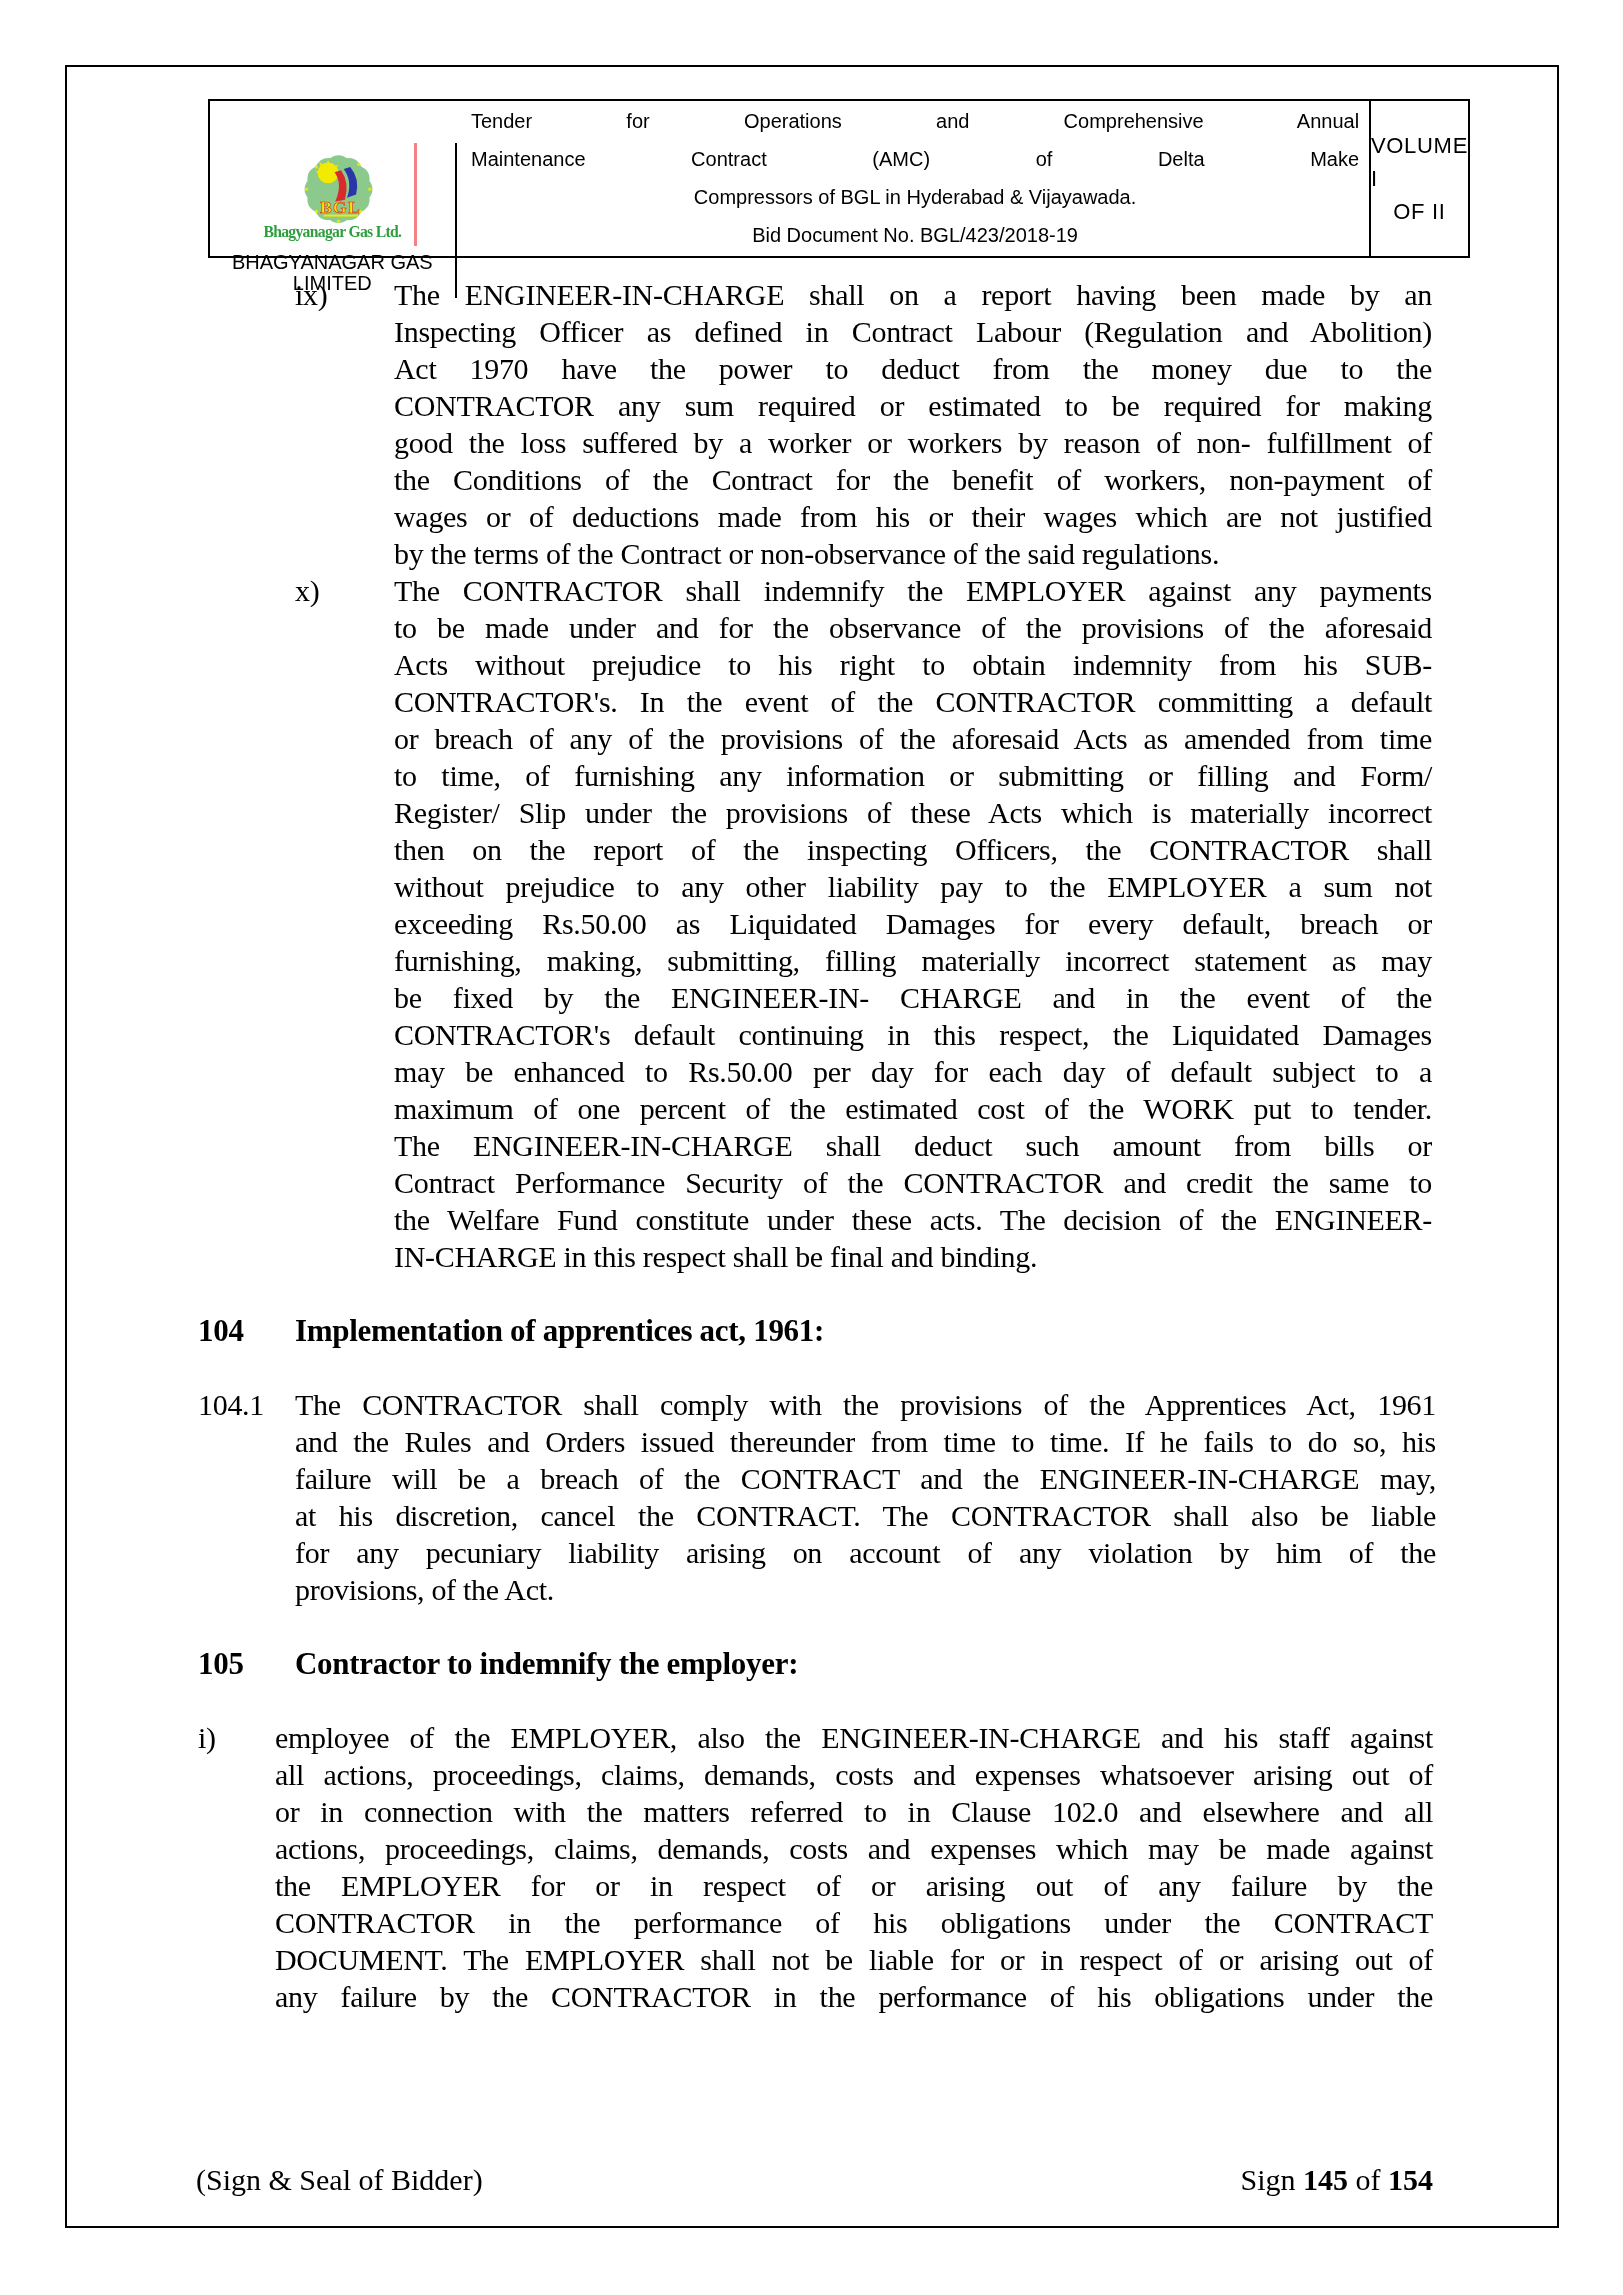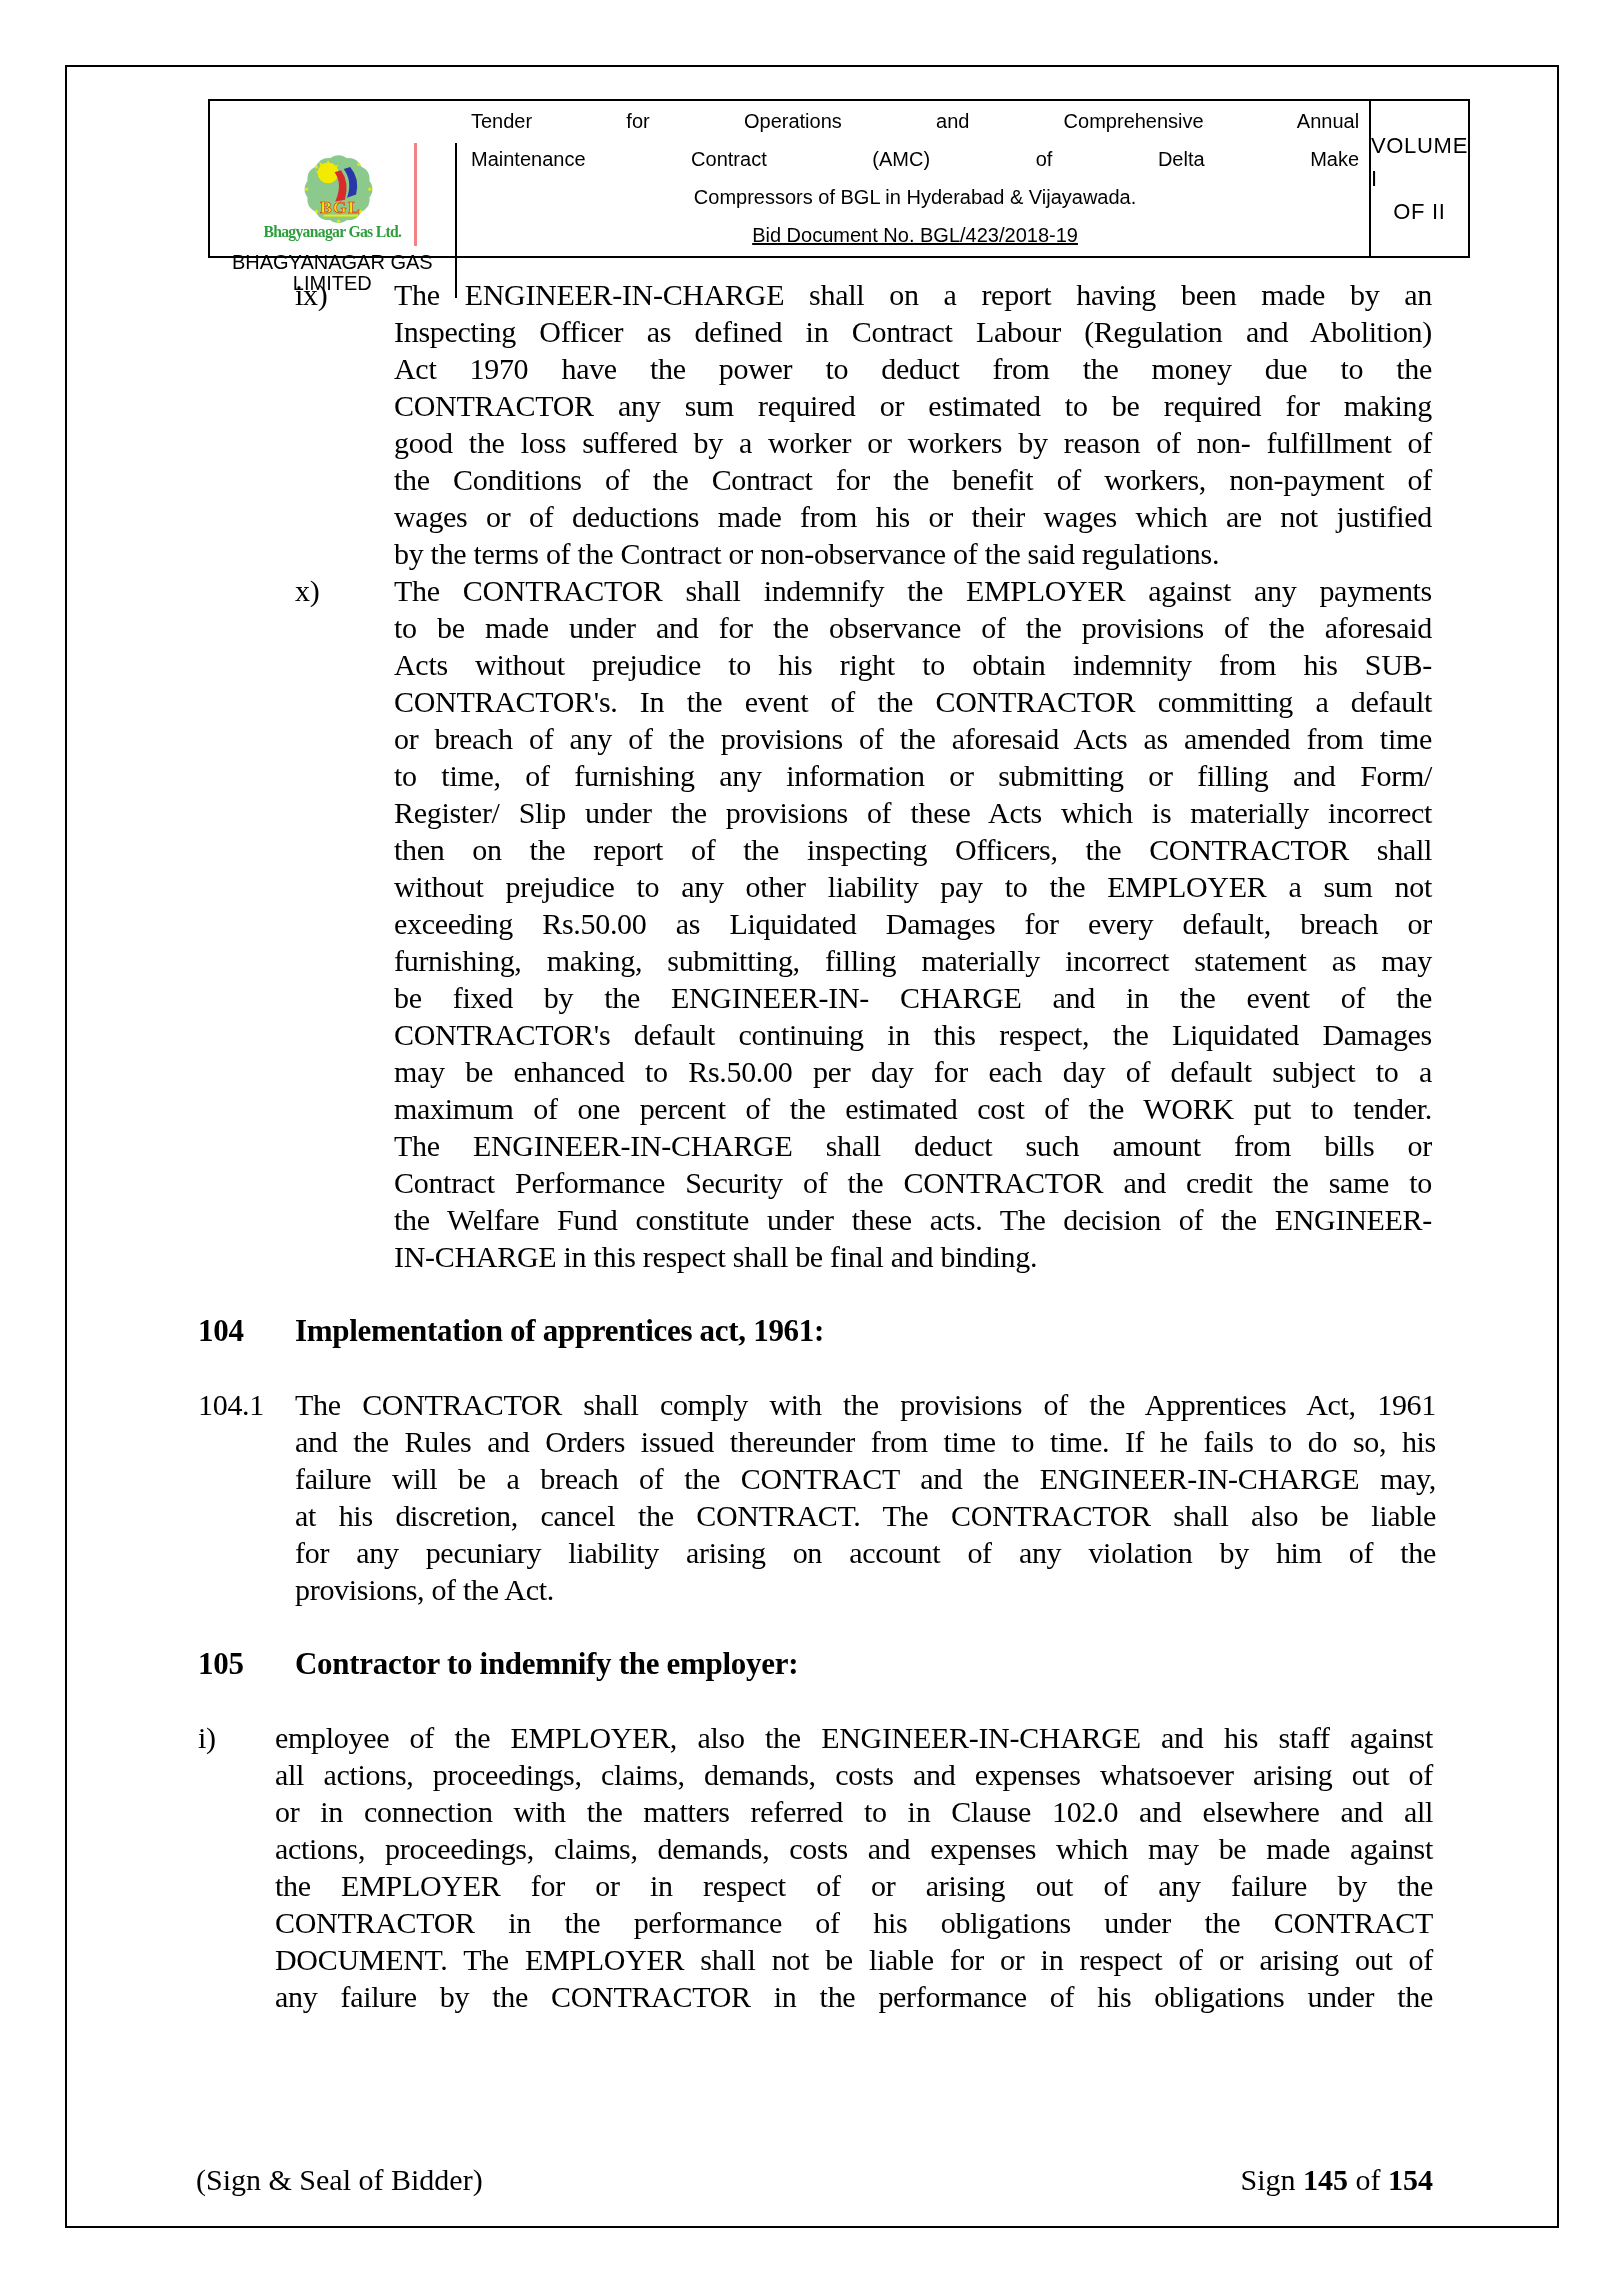--- a/index.html
+++ b/index.html
@@ -11,21 +11,21 @@
   .hdr{position:absolute;left:208px;top:99px;width:1262px;height:159px;box-sizing:border-box;
         border:2px solid #000;display:flex;}
   .cell{box-sizing:border-box;height:100%;}
   .logo-cell{width:260px;border-right:2px solid #000;position:relative;margin-top:42px;}
   .title-cell{width:963px;border-right:2px solid #000000;padding:1.3px 9.8px 0 14.4px;
         font-family:"Liberation Sans",sans-serif;font-size:20px;line-height:38px;}
   .vol-cell{flex:1;display:flex;flex-direction:column;justify-content:center;align-items:center;
         font-family:"Liberation Sans",sans-serif;font-size:22px;letter-spacing:0.7px;line-height:33px;}
   .t-j{text-align:justify;text-align-last:justify;}
   .t-l{text-align:center;}
-  .t-c{text-align:center;text-decoration:underline;}
+  .t-c{text-align:center;}
   .accent-line{position:absolute;left:204px;top:0;width:2.6px;height:103px;background:var(--accent_line,#f48282);}
   .logo-svg{position:absolute;left:84px;top:10.5px;}
   .logo-sub{position:absolute;left:0;top:80px;width:100%;text-align:center;
         font-family:"Liberation Serif",serif;font-weight:700;font-size:15.7px;letter-spacing:-0.7px;
         color:var(--logo_dark_green,#2f9e3f);}
   .company{position:absolute;left:0;top:109px;width:100%;text-align:center;
         font-family:"Liberation Sans",sans-serif;font-size:20px;line-height:21px;color:#000;}
   
   .content{position:absolute;left:196px;top:276px;width:1237px;}
   .block{position:relative;font-size:30px;}

